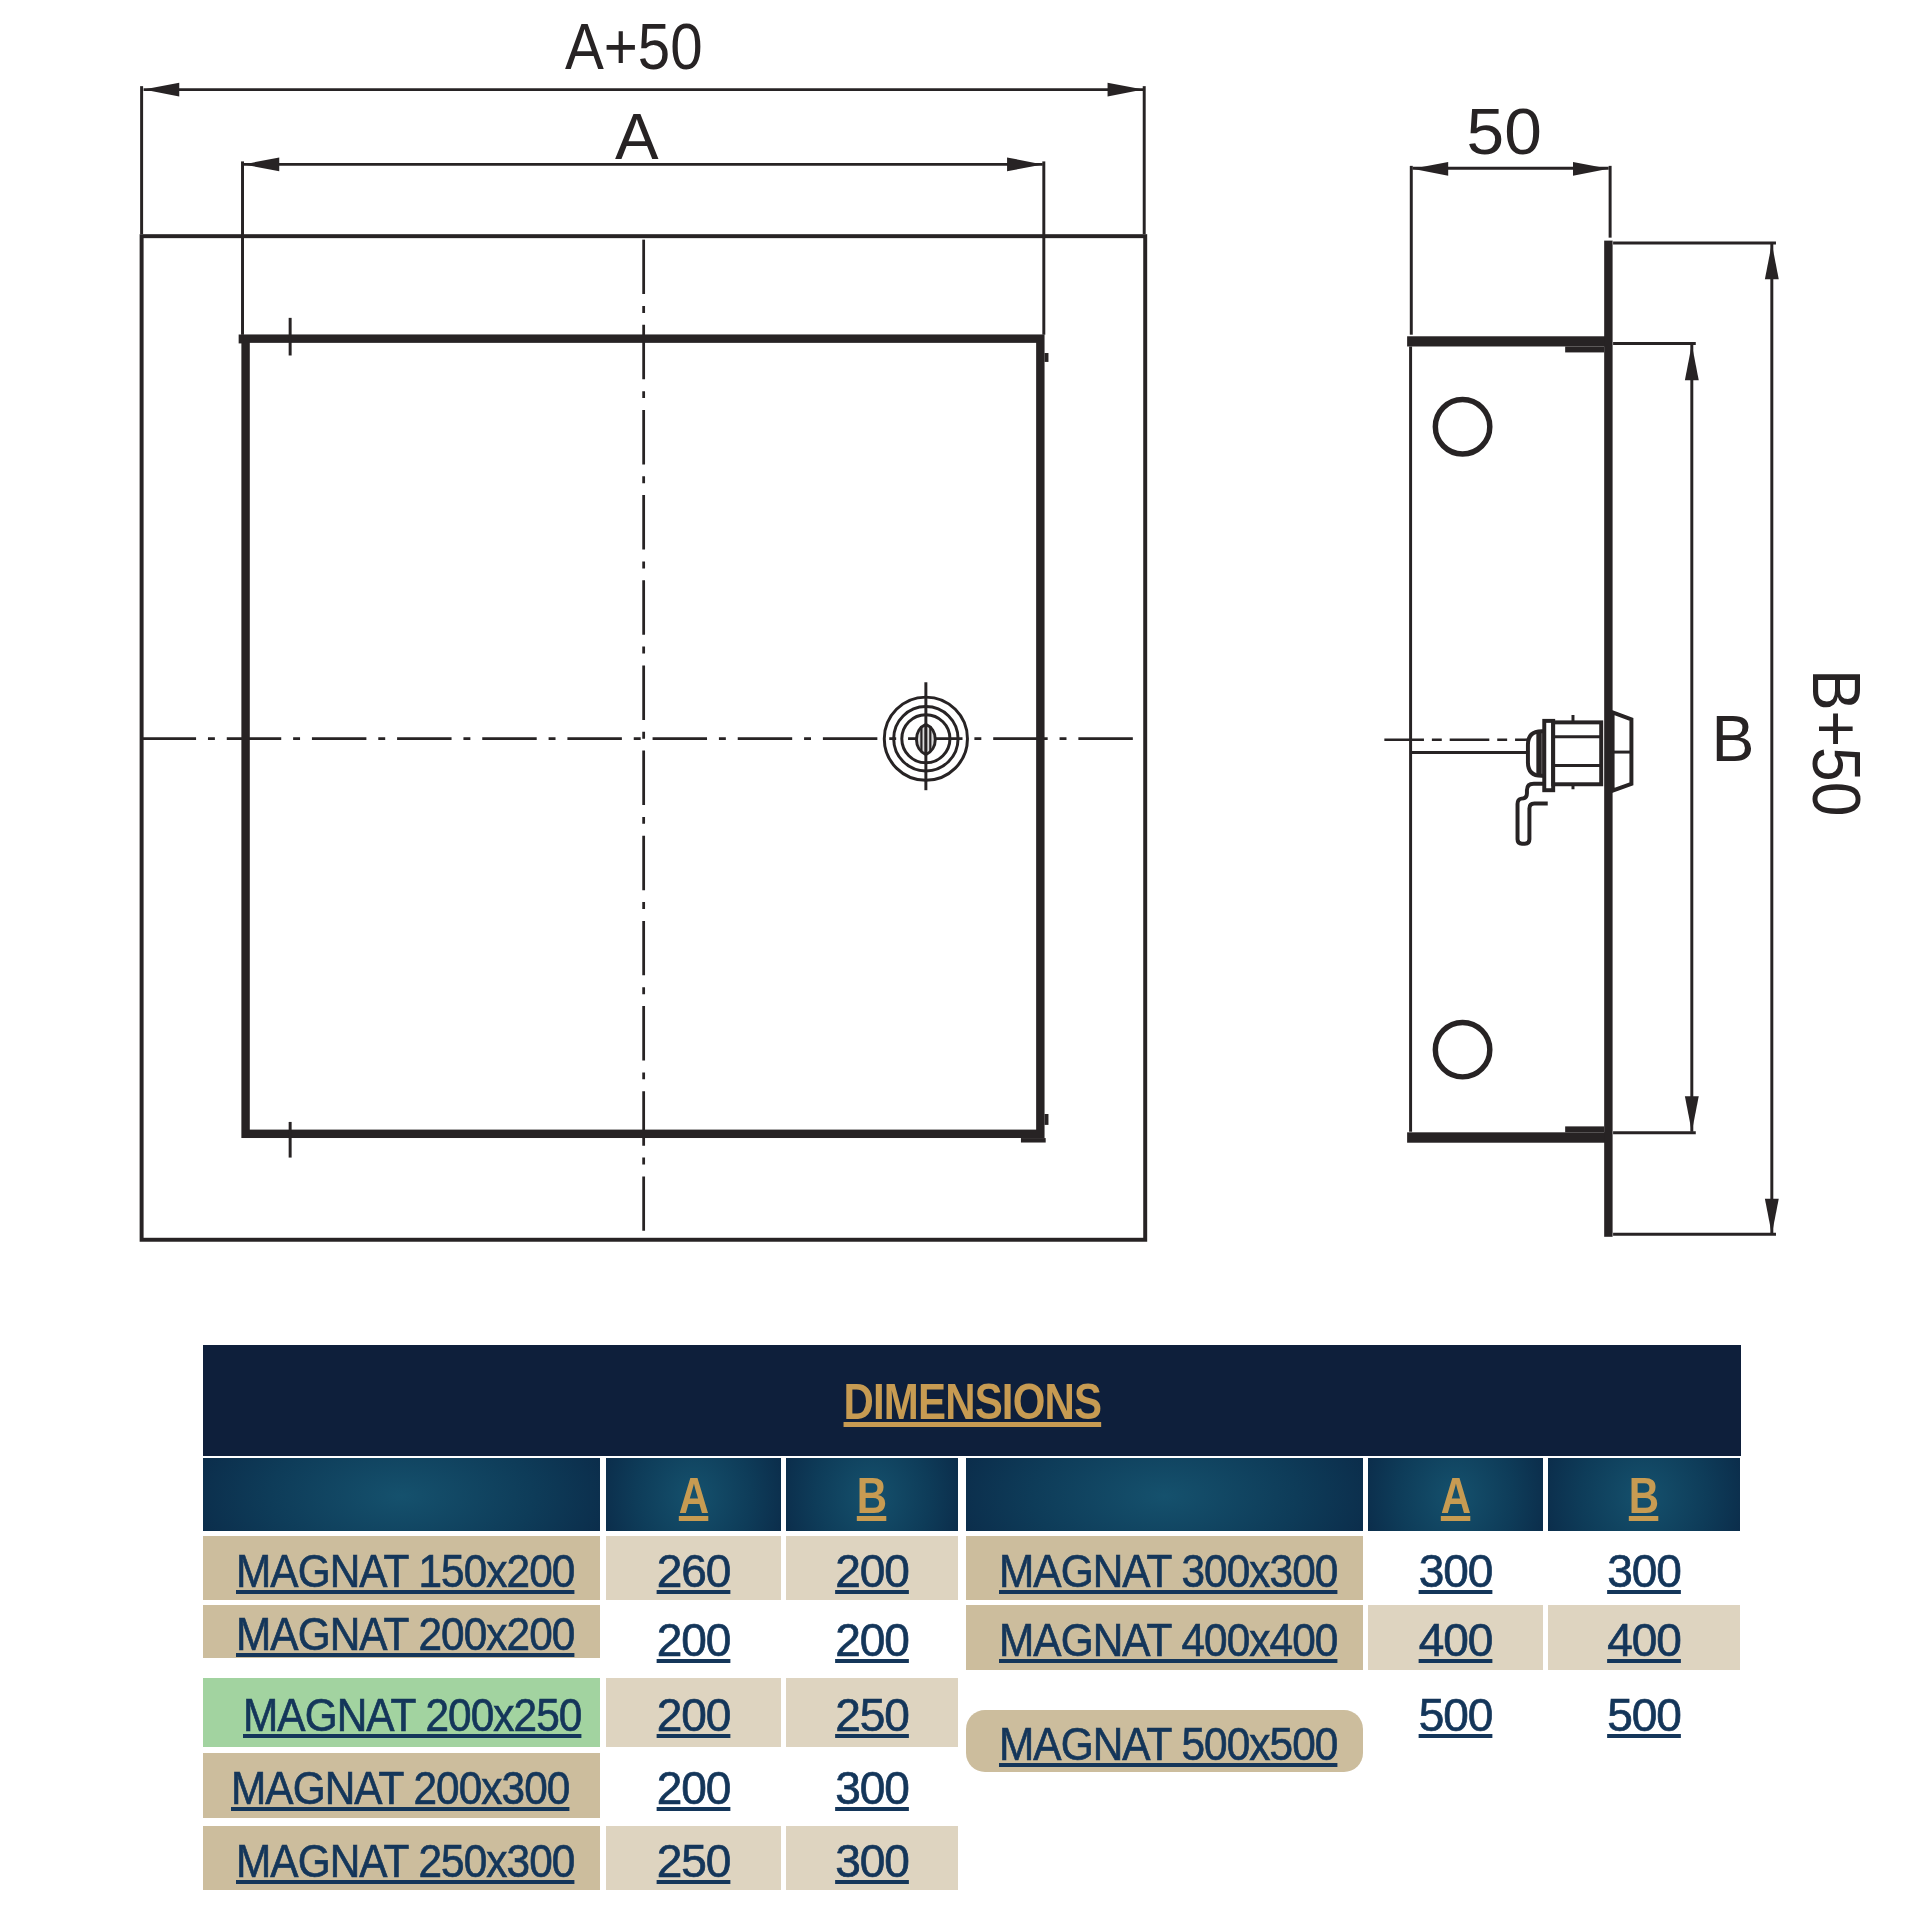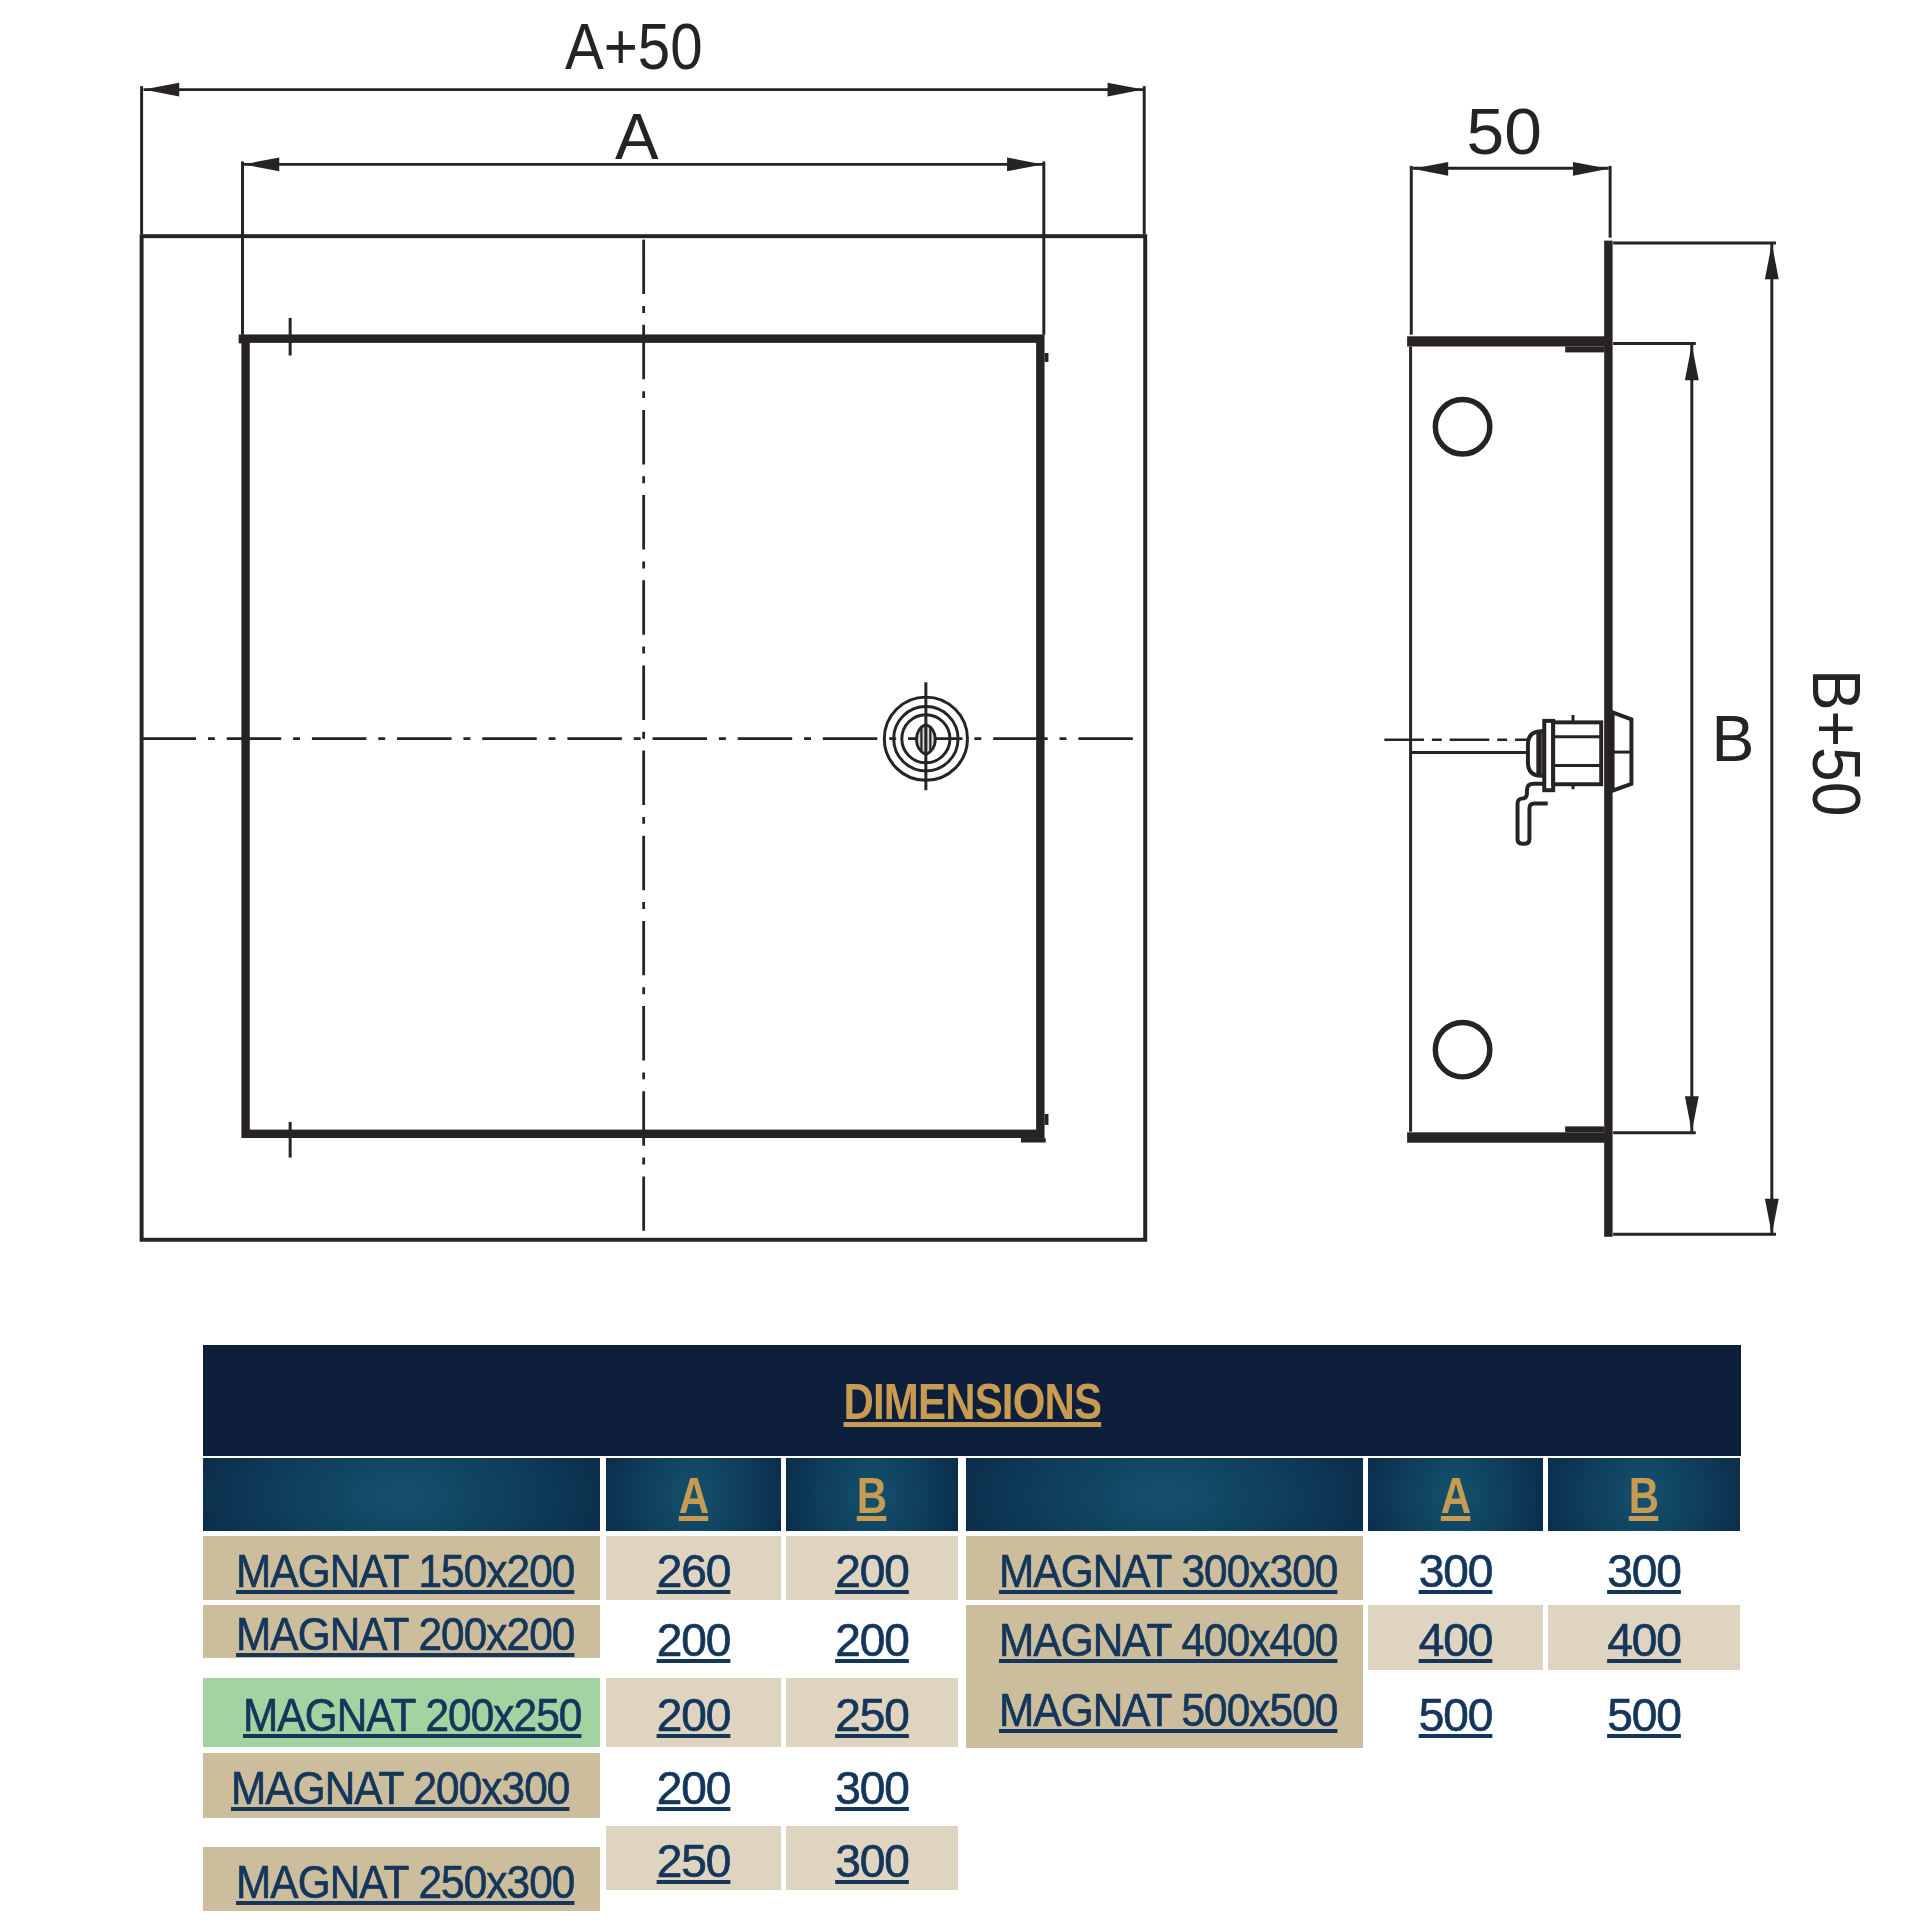--- a/index.html
+++ b/index.html
@@ -150,30 +150,30 @@
     <span>MAGNAT 400x400</span>
   </div>
 <div class="cell lt" style="left:1368px;top:1605px;width:175px;height:65px;">400</div>
 <div class="cell lt" style="left:1548px;top:1605px;width:192px;height:65px;">400</div>
 
 <div class="cell name gr" style="left:203px;top:1678px;width:397px;height:69px;padding-left:40px;">
     <span>MAGNAT 200x250</span>
   </div>
 <div class="cell lt" style="left:606px;top:1678px;width:175px;height:69px;">200</div>
 <div class="cell lt" style="left:786px;top:1678px;width:172px;height:69px;">250</div>
-<div class="cell name tan" style="left:966px;top:1667px;width:397px;height:81px;">
+<div class="cell name tan" style="left:966px;top:1710px;width:397px;height:62px;border-radius:19px;">
     <span>MAGNAT 500x500</span>
   </div>
 <div class="cell wh" style="left:1368px;top:1678px;width:175px;height:69px;">500</div>
 <div class="cell wh" style="left:1548px;top:1678px;width:192px;height:69px;">500</div>
 
 <div class="cell name tan" style="left:203px;top:1753px;width:397px;height:65px;padding-left:28px;">
     <span>MAGNAT 200x300</span>
   </div>
 <div class="cell wh" style="left:606px;top:1753px;width:175px;height:65px;">200</div>
 <div class="cell wh" style="left:786px;top:1753px;width:172px;height:65px;">300</div>
 
-<div class="cell name tan" style="left:203px;top:1826px;width:397px;height:64px;margin-top:21px;">
+<div class="cell name tan" style="left:203px;top:1826px;width:397px;height:64px;">
     <span>MAGNAT 250x300</span>
   </div>
 <div class="cell lt" style="left:606px;top:1826px;width:175px;height:64px;">250</div>
 <div class="cell lt" style="left:786px;top:1826px;width:172px;height:64px;">300</div>
 
 
 </body></html>

